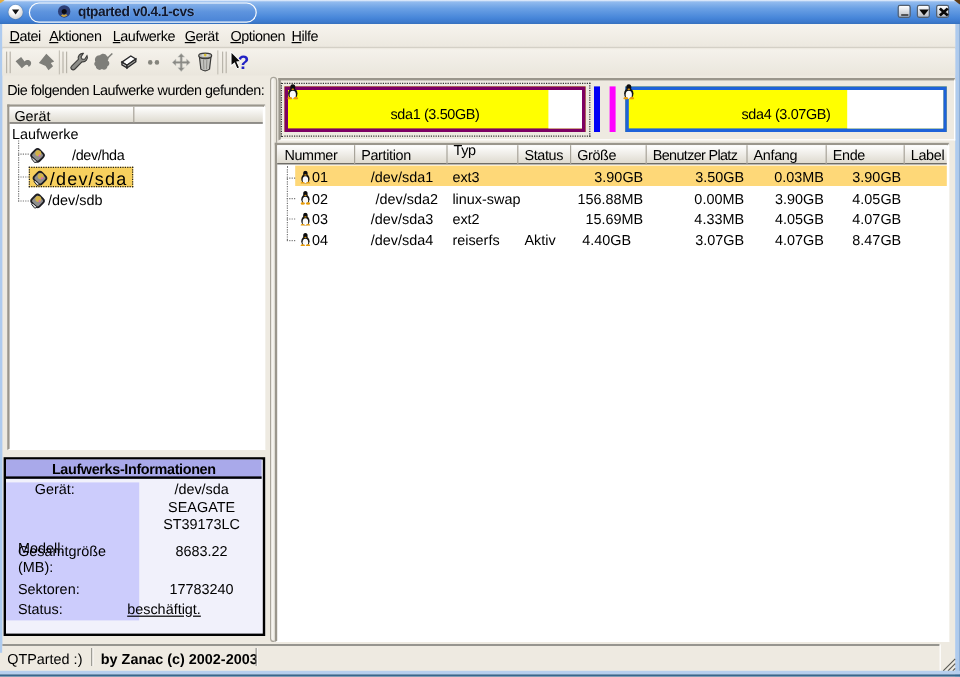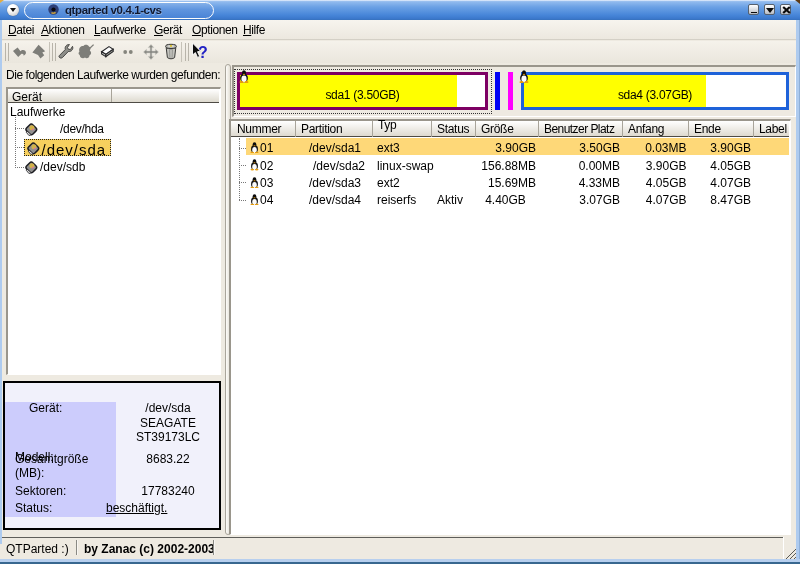--- a/index.html
+++ b/index.html
@@ -132,20 +132,21 @@
 <div class="txt" style="left:41.5px;top:140.5px;font-size:15px;letter-spacing:1px;">/dev/sda</div>
 <svg class="abs" style="left:24px;top:160px;" width="14" height="14" viewBox="0 0 14 14">
   <rect x="3" y="3" width="8.8" height="8.8" rx="2.4" transform="rotate(45 7.3 7.3)" fill="#8f8f8f" stroke="#1d1d22" stroke-width="1.5"></rect>
   <path d="M3.2 9.2 L7.2 12.6 L5 13.6 L2.4 10.4 Z" fill="#d8d8d8" stroke="#1d1d22" stroke-width="0.8"></path>
   <circle cx="7.9" cy="5.8" r="2.5" fill="#d2b249"></circle>
   <circle cx="8.9" cy="7.6" r="0.8" fill="#e060c0"></circle>
 </svg>
 <div class="txt" style="left:40px;top:160.3px;">/dev/sdb</div>
 
 <div class="abs" style="left:3px;top:381px;width:218px;height:149px;border:2.5px solid #000;background:#f1f1fb;">
+  <div class="abs" style="left:0;top:0;width:213px;height:16px;background:#a9a9ea;border-bottom:2.5px solid #000;text-align:center;font-weight:bold;font-size:12px;letter-spacing:-0.3px;color:#000;padding-top:1px;">Laufwerks-Informationen</div>
   <div class="abs" style="left:0;top:18.5px;width:111px;height:115px;background:#ccccfc;"></div>
 </div>
 <div class="txt" style="left:29px;top:400.5px;">Gerät:</div>
 <div class="txt" style="left:118px;top:400.5px;width:100px;text-align:center;">/dev/sda</div>
 <div class="txt" style="left:15px;top:417.5px;margin-top:32px;">Modell:</div>
 <div class="txt" style="left:118px;top:416px;width:100px;text-align:center;">SEAGATE</div>
 <div class="txt" style="left:118px;top:430px;width:100px;text-align:center;">ST39173LC</div>
 <div class="txt" style="left:15px;top:452px;">Gesamtgröße</div>
 <div class="txt" style="left:15px;top:465.5px;text-align:center;">(MB):</div>
 <div class="txt" style="left:118px;top:452px;width:100px;text-align:center;">8683.22</div>

